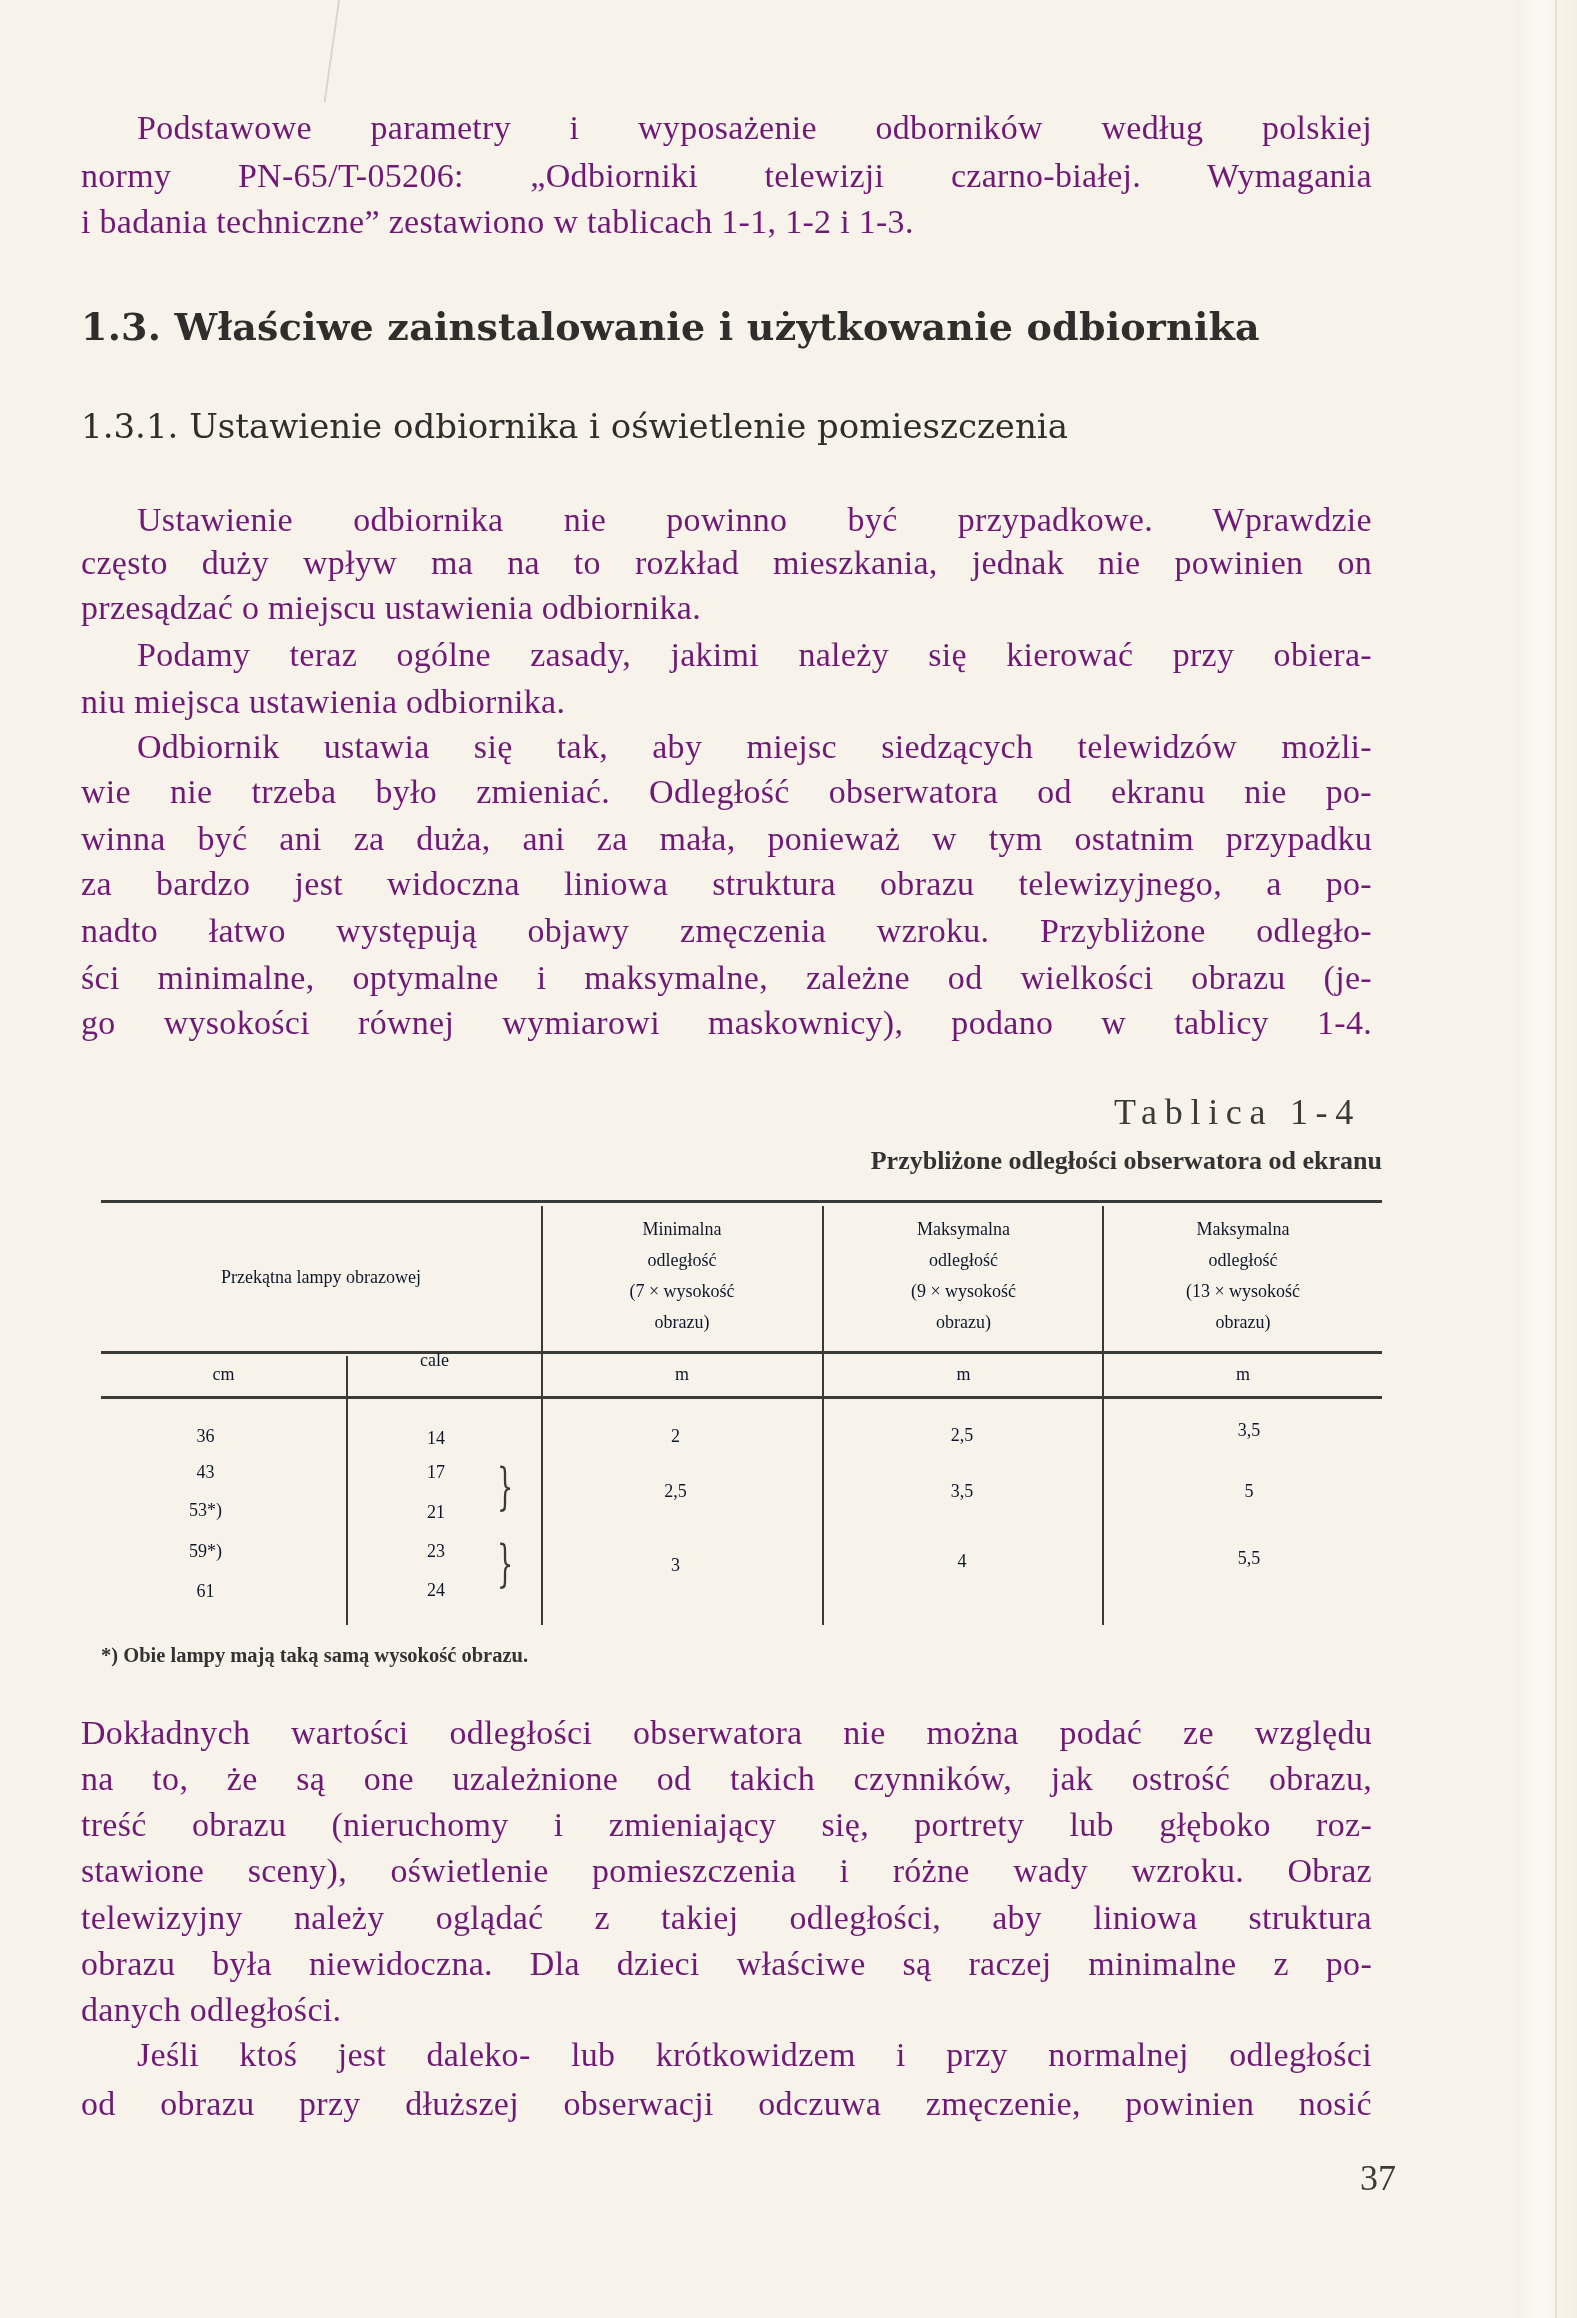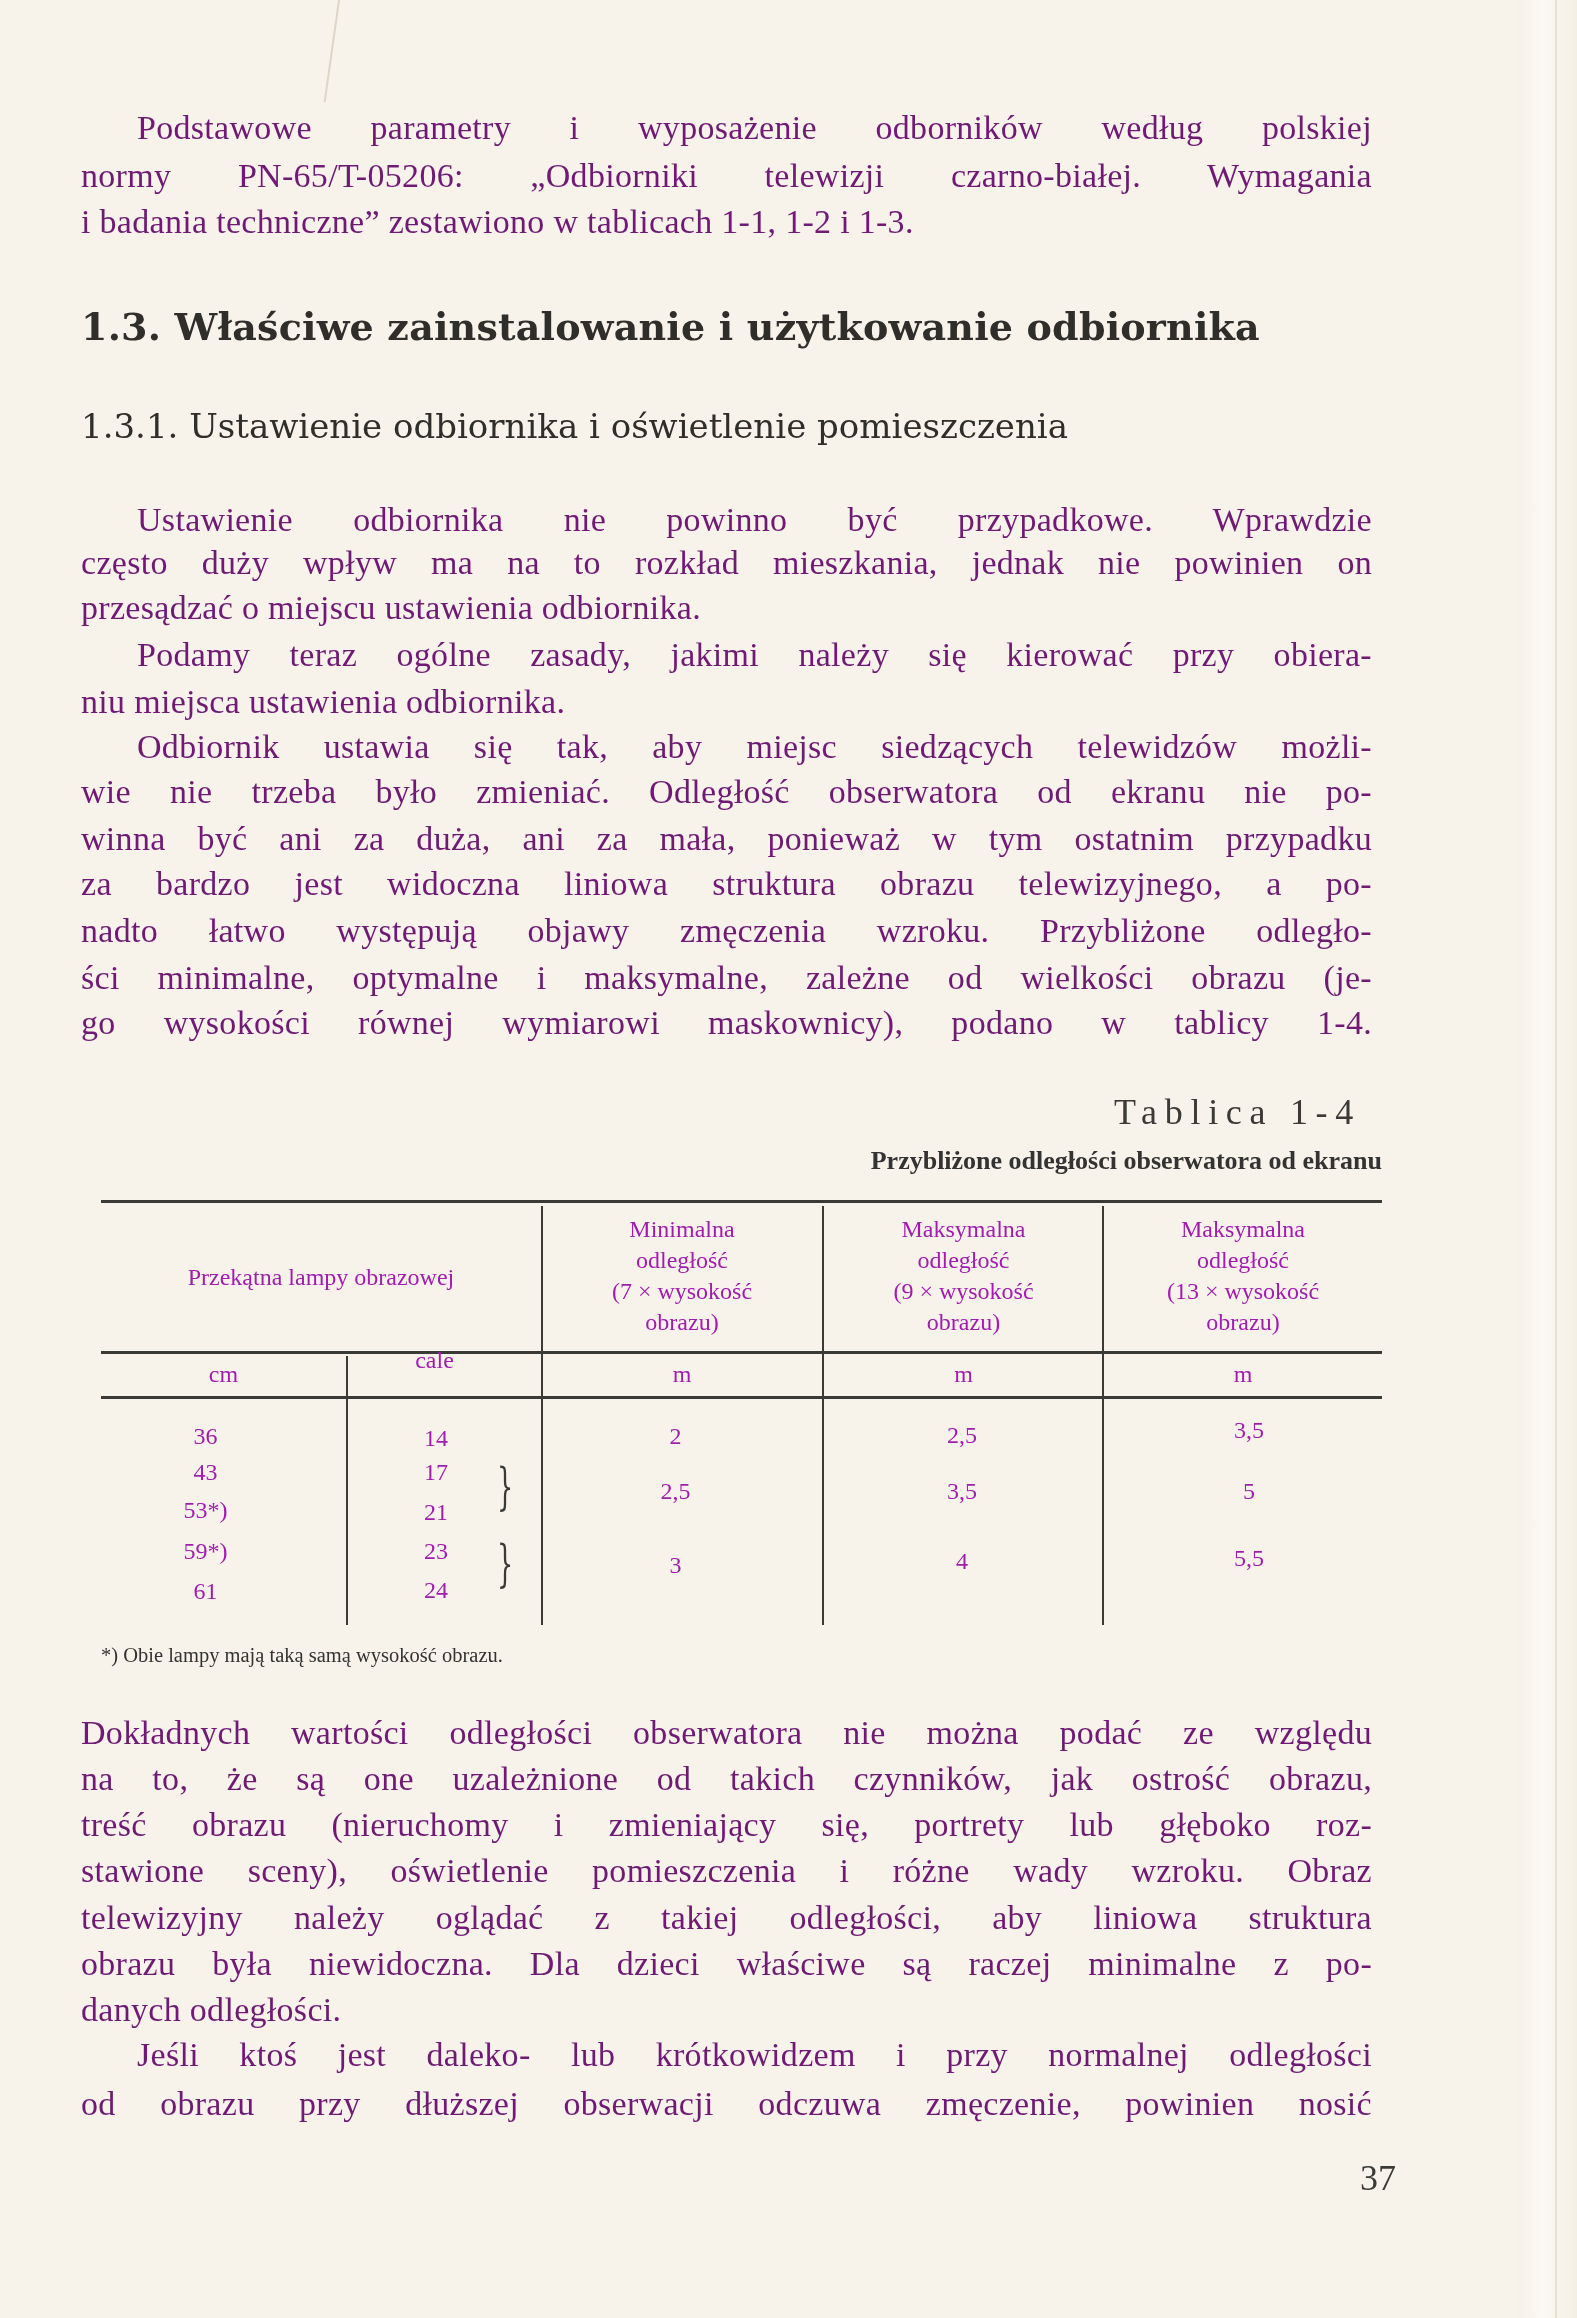--- a/index.html
+++ b/index.html
@@ -45,29 +45,29 @@
     letter-spacing: 7.7px; color: #3b3a36;
   }
   .tab-title {
     position: absolute; left: 101px; width: 1281px; top: 1146px; text-align: right;
     font-family: "Liberation Serif", serif; font-weight: bold; font-size: 26px; color: #333;
   }
   .rule { position: absolute; background: #3a3a36; height: 2.6px; }
   .vline { position: absolute; background: #3a3a36; width: 1.7px; }
   .cell {
     position: absolute; text-align: center;
-    font-family: "Liberation Serif", serif; font-size: 24px; line-height: 31px; color: #a21caf;
+    font-family: "Liberation Serif", serif; font-size: 18px; line-height: 31px; color: #0f172a;
   }
   .brace {
     position: absolute; font-family: "DejaVu Serif", serif; font-size: 51px;
     color: #3a3a36; transform: scaleX(0.5); line-height: 1;
   }
   .footnote {
     position: absolute; left: 101px; top: 1644px;
-    font-family: "Liberation Serif", serif; font-size: 20.5px; color: #333;
+    font-family: "Liberation Serif", serif; font-size: 20.5px; color: #333; font-weight: bold;
   }
   .pagenum {
     position: absolute; left: 1360px; top: 2157px;
     font-family: "Liberation Serif", serif; font-size: 36px; color: #3a3a36;
   }
 </style>
 </head>
 <body>
 
 <div class="page-shade"></div>

